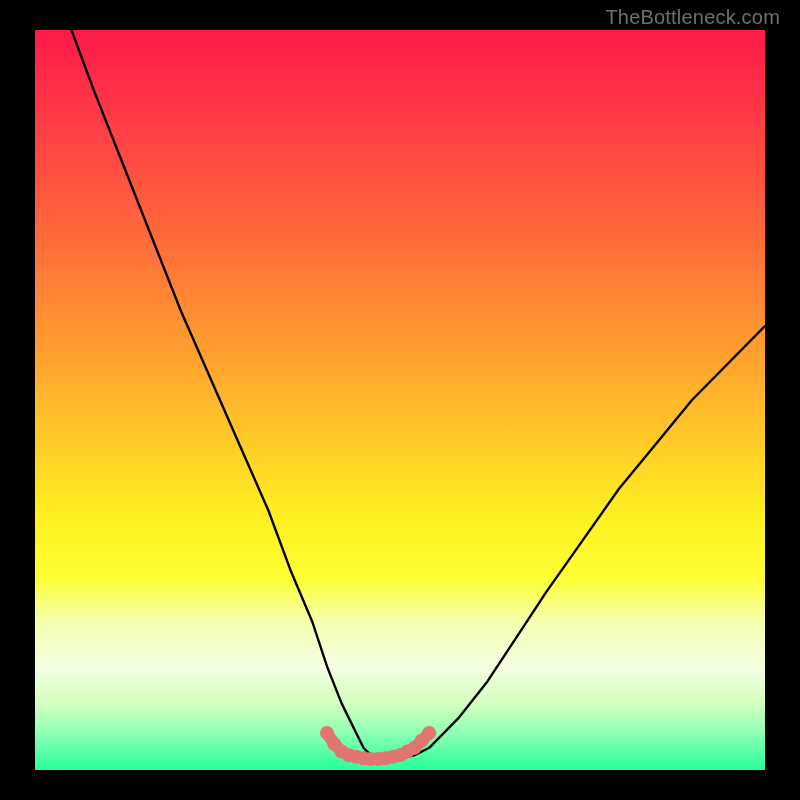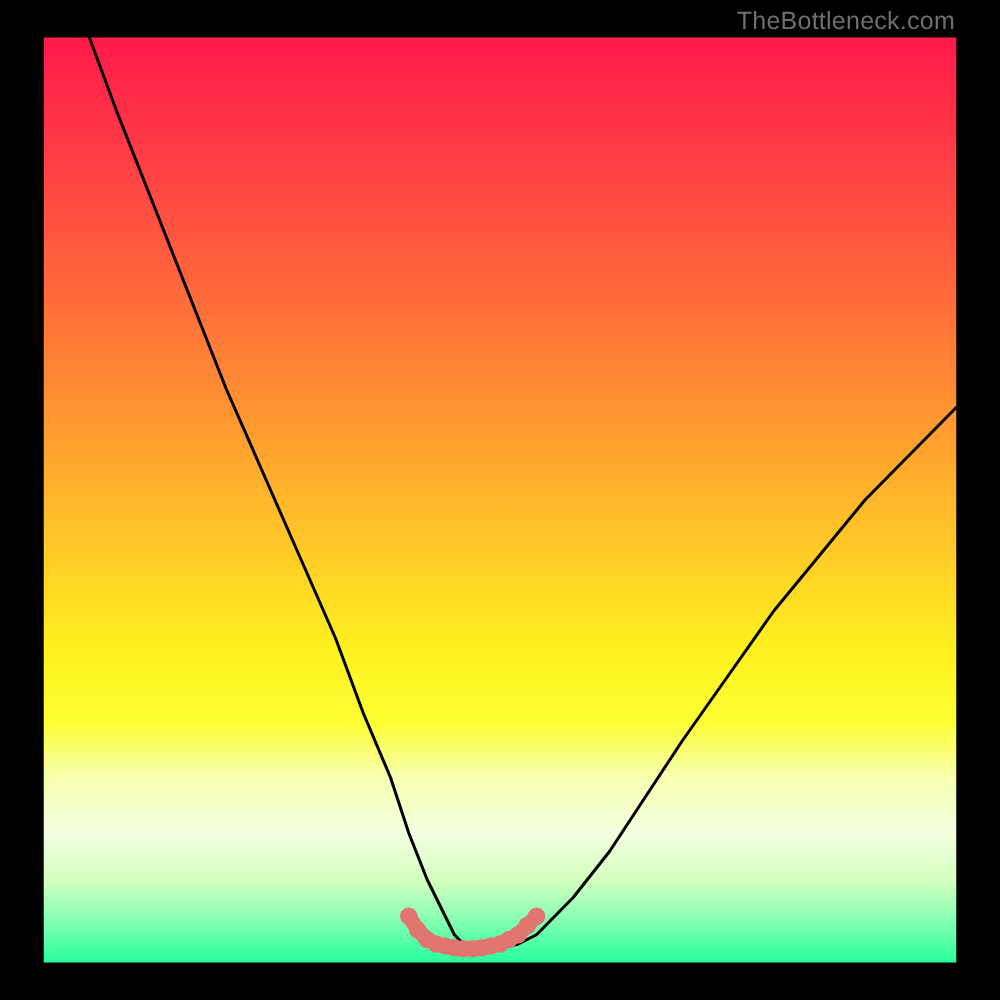--- a/index.html
+++ b/index.html
@@ -35,21 +35,21 @@
       #f7ffb0 80%,
       #f3ffe0 86%,
       #d4ffbf 91%,
       #8dffb4 95%,
       #28ff9c 100%
     );
   }
   .watermark {
     position: absolute;
     top: 6px;
-    right: 36px;
+    right: 20px;
     font-size: 20px;
     font-weight: 500;
     color: #6f6f6f;
     letter-spacing: 0.2px;
     user-select: none;
   }
   svg.curve {
     position: absolute;
     left: 0;
     top: 0;

